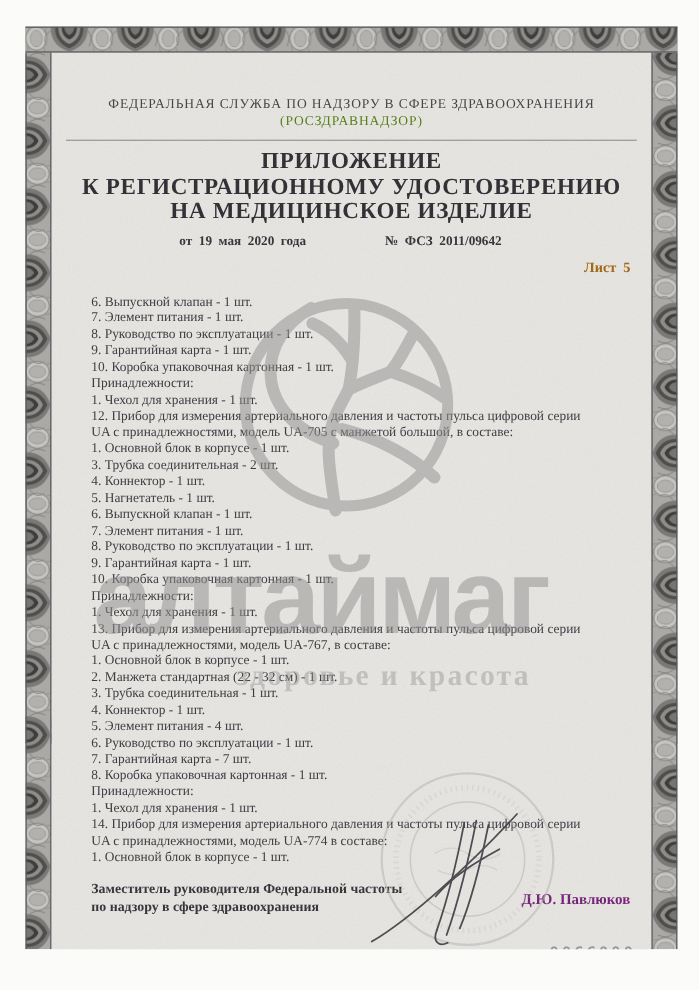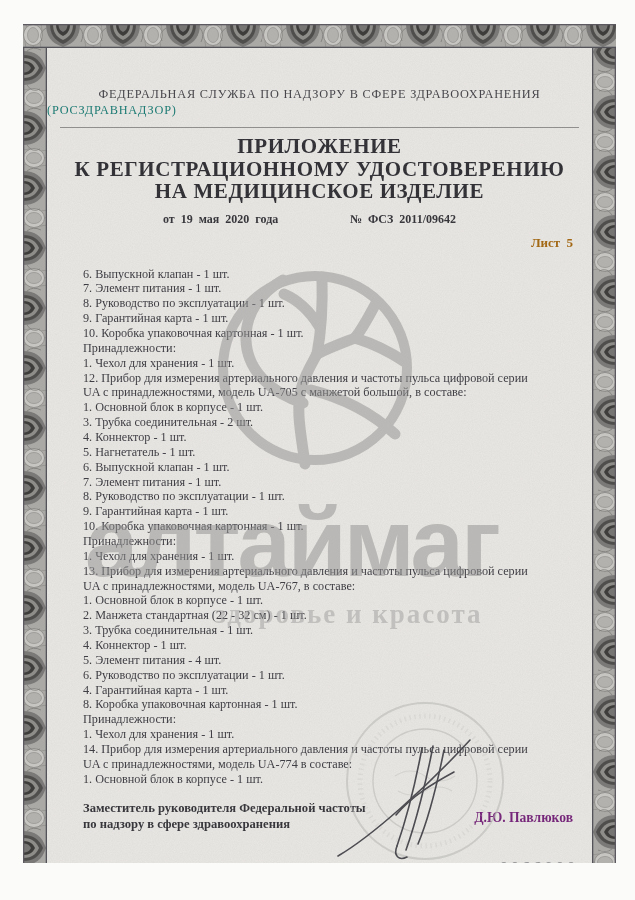--- a/index.html
+++ b/index.html
@@ -8,22 +8,22 @@
   .cert{position:absolute;left:23px;top:24px;width:593px;height:652px;background:#b0aeab;}
   .bstrip{position:absolute;display:block;}
   .b-top{left:0;top:0;}
   .b-bottom{left:0;bottom:0;}
   .b-left{left:0;top:24px;}
   .b-right{right:0;top:24px;}
   .paper{position:absolute;left:24px;top:24px;width:545px;height:815px;background:#eae8e4;overflow:hidden;}
   .grain{position:absolute;left:0;top:0;width:100%;height:100%;pointer-events:none;}
   .agency{position:absolute;left:0;top:39px;width:100%;text-align:center;
           font-size:12.3px;letter-spacing:.8px;color:#3c3c42;white-space:nowrap;}
-  .agency2{position:absolute;left:0;top:55px;width:100%;
-           font-size:12.3px;letter-spacing:.8px;color:#0f766e;}
+  .agency2{position:absolute;left:0;top:55px;width:100%;text-align:center;
+           font-size:12.3px;letter-spacing:.8px;color:#4d7c0f;}
   .rule{position:absolute;left:13px;top:79px;width:519px;border-top:1.2px solid #8e8c8a;}
   .title{position:absolute;left:0;top:87px;width:100%;text-align:center;font-weight:bold;
          font-size:21px;line-height:22.5px;letter-spacing:.6px;color:#26262c;white-space:nowrap;}
   .daterow{position:absolute;top:164px;left:0;width:100%;height:18px;font-weight:bold;
            font-size:12px;color:#2b2b31;}
   .datefrom{position:absolute;left:116px;top:0;word-spacing:3px;}
   .docnum{position:absolute;left:303px;top:0;word-spacing:3px;}
   .sheet{position:absolute;top:187px;right:19px;font-weight:bold;font-size:13px;color:#a16207;word-spacing:3px;}
   .body-list{position:absolute;left:36px;top:218.5px;width:505px;
              font-size:12.2px;line-height:14.86px;color:#33333a;}
@@ -147,21 +147,21 @@
           <div class="body-line">Принадлежности:</div>
           <div class="body-line">1. Чехол для хранения - 1 шт.</div>
           <div class="body-line">13. Прибор для измерения артериального давления и частоты пульса цифровой серии</div>
           <div class="body-line">UA с принадлежностями, модель UA-767, в составе:</div>
           <div class="body-line">1. Основной блок в корпусе - 1 шт.</div>
           <div class="body-line">2. Манжета стандартная (22 - 32 см) - 1 шт.</div>
           <div class="body-line">3. Трубка соединительная - 1 шт.</div>
           <div class="body-line">4. Коннектор - 1 шт.</div>
           <div class="body-line">5. Элемент питания - 4 шт.</div>
           <div class="body-line">6. Руководство по эксплуатации - 1 шт.</div>
-          <div class="body-line">4. Гарантийная карта - 1 шт.</div>
+          <div class="body-line">7. Гарантийная карта - 7 шт.</div>
           <div class="body-line">8. Коробка упаковочная картонная - 1 шт.</div>
           <div class="body-line">Принадлежности:</div>
           <div class="body-line">1. Чехол для хранения - 1 шт.</div>
           <div class="body-line">14. Прибор для измерения артериального давления и частоты пульса цифровой серии</div>
           <div class="body-line">UA с принадлежностями, модель UA-774 в составе:</div>
           <div class="body-line">1. Основной блок в корпусе - 1 шт.</div>
         </div>
 
       <div class="signatory">
         <div>Заместитель руководителя Федеральной частоты</div>

